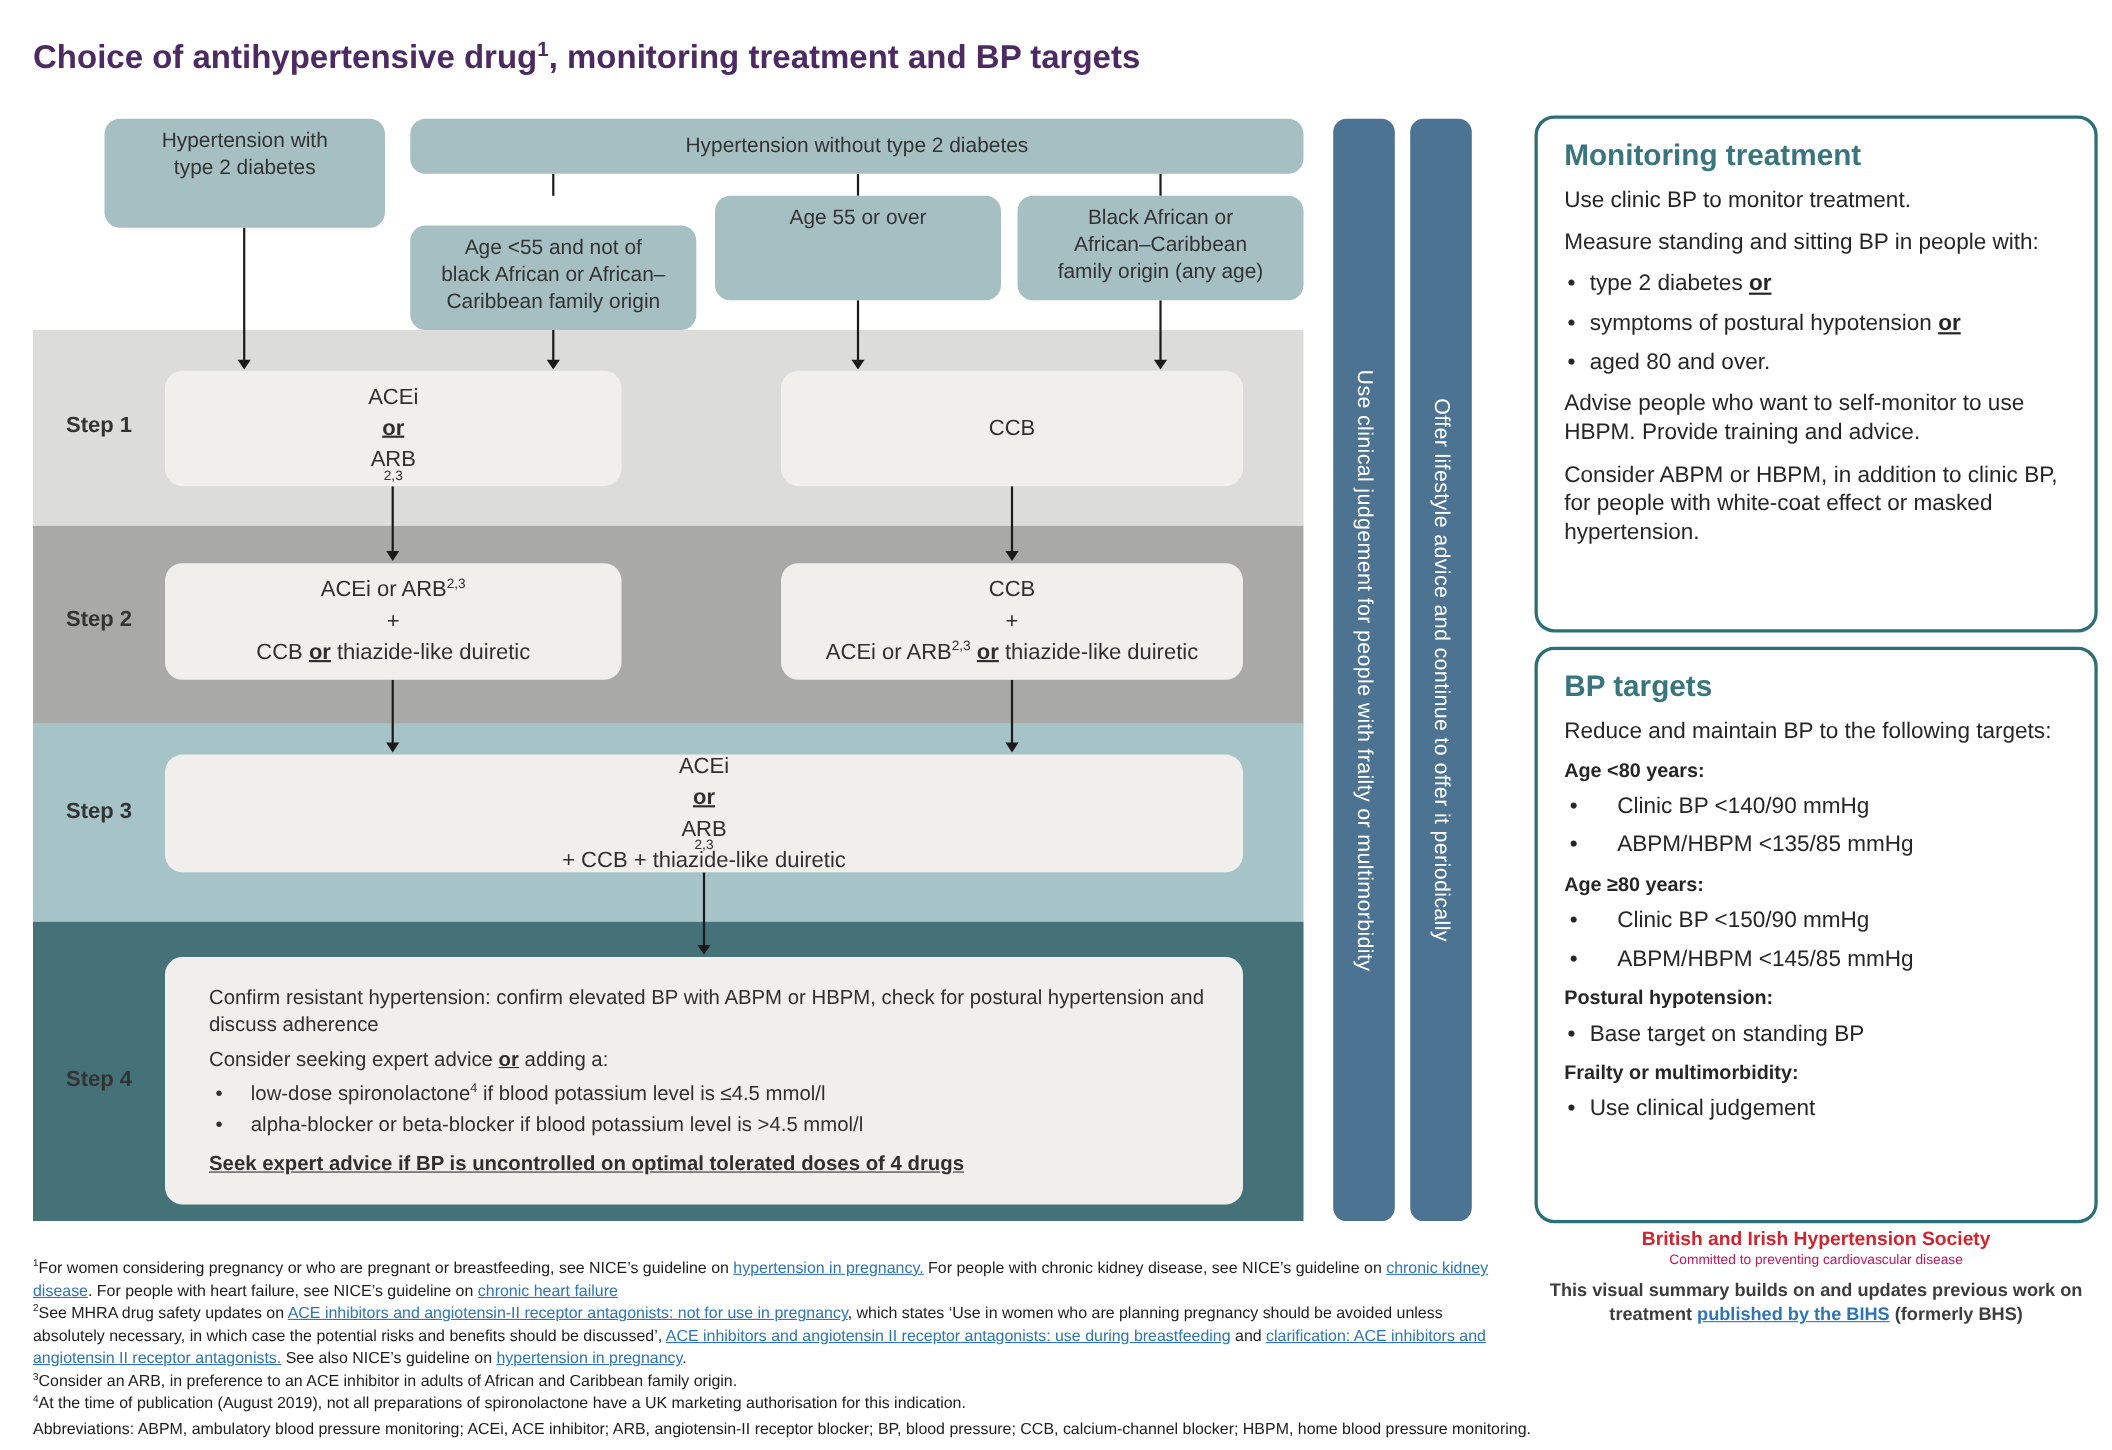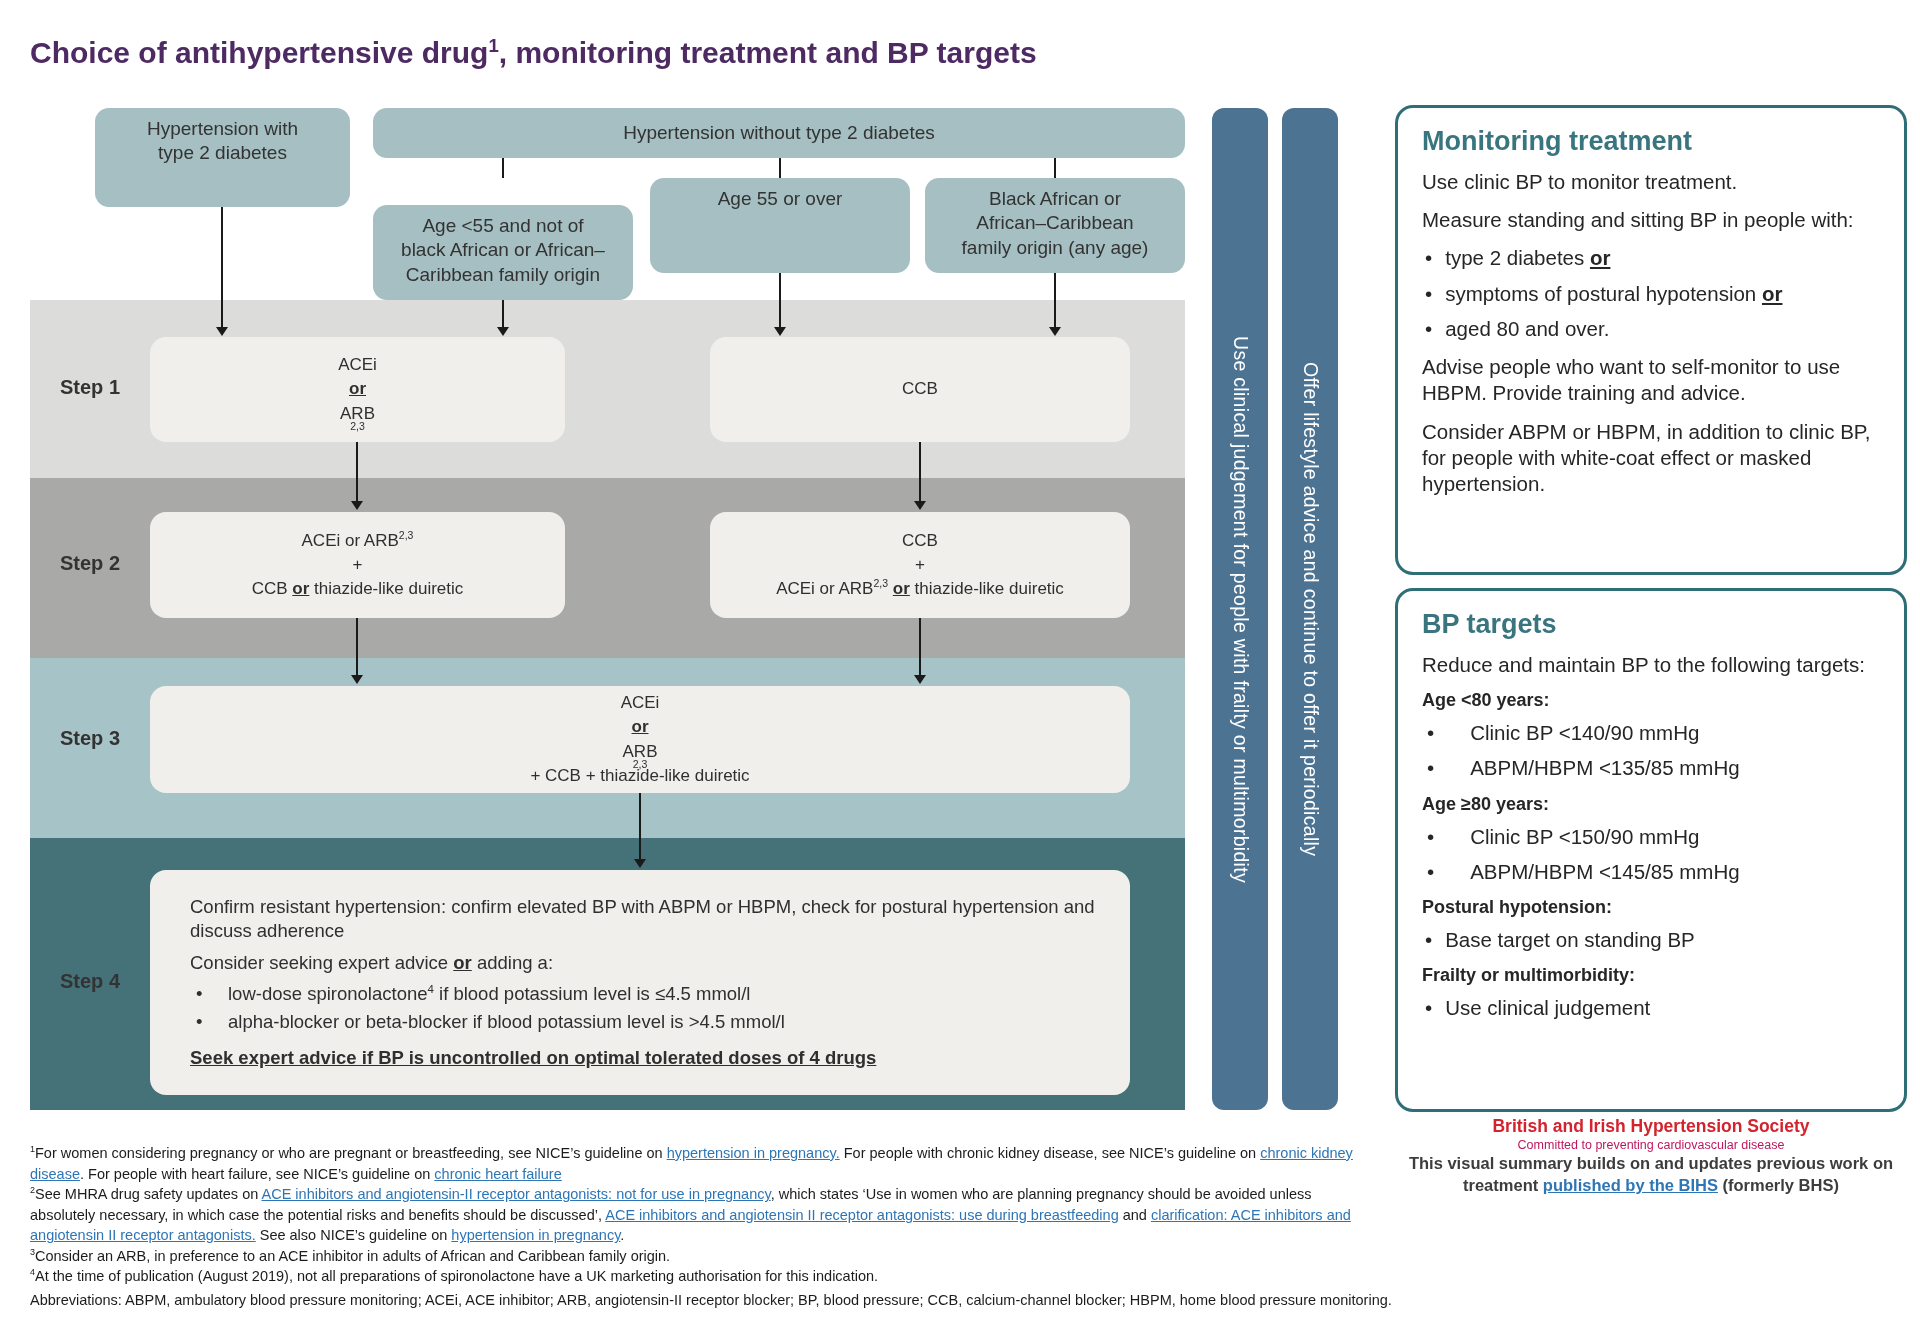--- a/index.html
+++ b/index.html
@@ -21,21 +21,21 @@
   .flow{position:absolute; left:30px; top:108px; width:1155px; height:1002px;}
   .row{position:absolute; left:0; width:1155px;}
   .row1{top:192px; height:178px; background:var(--row_step1);}
   .row2{top:370px; height:180px; background:var(--row_step2);}
   .row3{top:550px; height:180px; background:var(--row_step3);}
   .row4{top:730px; height:272px; background:var(--row_step4);}
   .step-label{position:absolute; left:30px; width:100px; font-size:20px; font-weight:700; color:#333;}
   .tbox{position:absolute; background:var(--teal_box); border-radius:14px; font-size:19px; line-height:1.28;
         color:#333; text-align:center; white-space:pre-line; padding-top:9px;}
   .tbox.center{display:flex; align-items:center; justify-content:center; padding-top:0;}
-  .wbox{position:absolute; background:var(--white_box); border-radius:16px; font-size:17px; line-height:1.42;
+  .wbox{position:absolute; background:var(--white_box); border-radius:16px; font-size:20px; line-height:1.42;
         color:#2f2f2f; display:flex; flex-direction:column; align-items:center; justify-content:center; text-align:center;}
   .vline{position:absolute; width:2px; background:var(--arrow_black);}
   .arrow{position:absolute; width:2px; background:var(--arrow_black);}
   .arrow::after{content:""; position:absolute; bottom:-8px; left:50%; transform:translateX(-50%);
         border:6px solid transparent; border-bottom:none; border-top:9px solid var(--arrow_black);}
   .step4-box{align-items:flex-start; text-align:left; padding:14px 26px; font-size:18.5px; line-height:1.3; justify-content:center;}
   .step4-box p{margin:4px 0;}
   .srow{display:flex; margin:2px 0;}
   .srow .dot{width:38px; padding-left:6px;}
   .srow .dot::before{content:"•";}
@@ -56,21 +56,21 @@
   .panel h3{font-size:18px; font-weight:700; color:#262626; margin:12px 0 4px;}
   .panel-monitoring{top:105px; height:470px;}
   .panel-bp{top:588px; height:524px;}
 
   
   .logo-block{position:absolute; left:1395px; top:1120px; width:512px; text-align:center;}
   .logo-row{display:flex; align-items:center; justify-content:center; gap:5px;}
   .bihs-word{font-size:62px; font-weight:800; color:var(--bihs_red); letter-spacing:1px; line-height:1;}
   .logo-tag{color:var(--bihs_red); font-weight:700; font-size:17.5px; margin-top:-4px;}
   .logo-subtag{color:#be185d; font-size:12.5px; margin-top:1px;}
-  .logo-note{font-size:16.5px; font-weight:700; color:#3d3d3d; margin-top:0; line-height:1.35; padding:0 10px;}
+  .logo-note{font-size:16.5px; font-weight:700; color:#3d3d3d; margin-top:10px; line-height:1.35; padding:0 10px;}
 
   
   .fn{position:absolute; left:30px; top:1143px; width:1348px;}
   .fn p{font-size:14.5px; line-height:1.42; color:#1c1c1c;}
   .abbr{position:absolute; left:30px; top:1292px; width:1870px; font-size:14.5px; color:#1c1c1c;}
 </style>
 </head>
 <body>
 
 <h1 class="title"><span>Choice of antihypertensive drug</span><sup>1</sup><span>, monitoring treatment and BP targets</span></h1>

